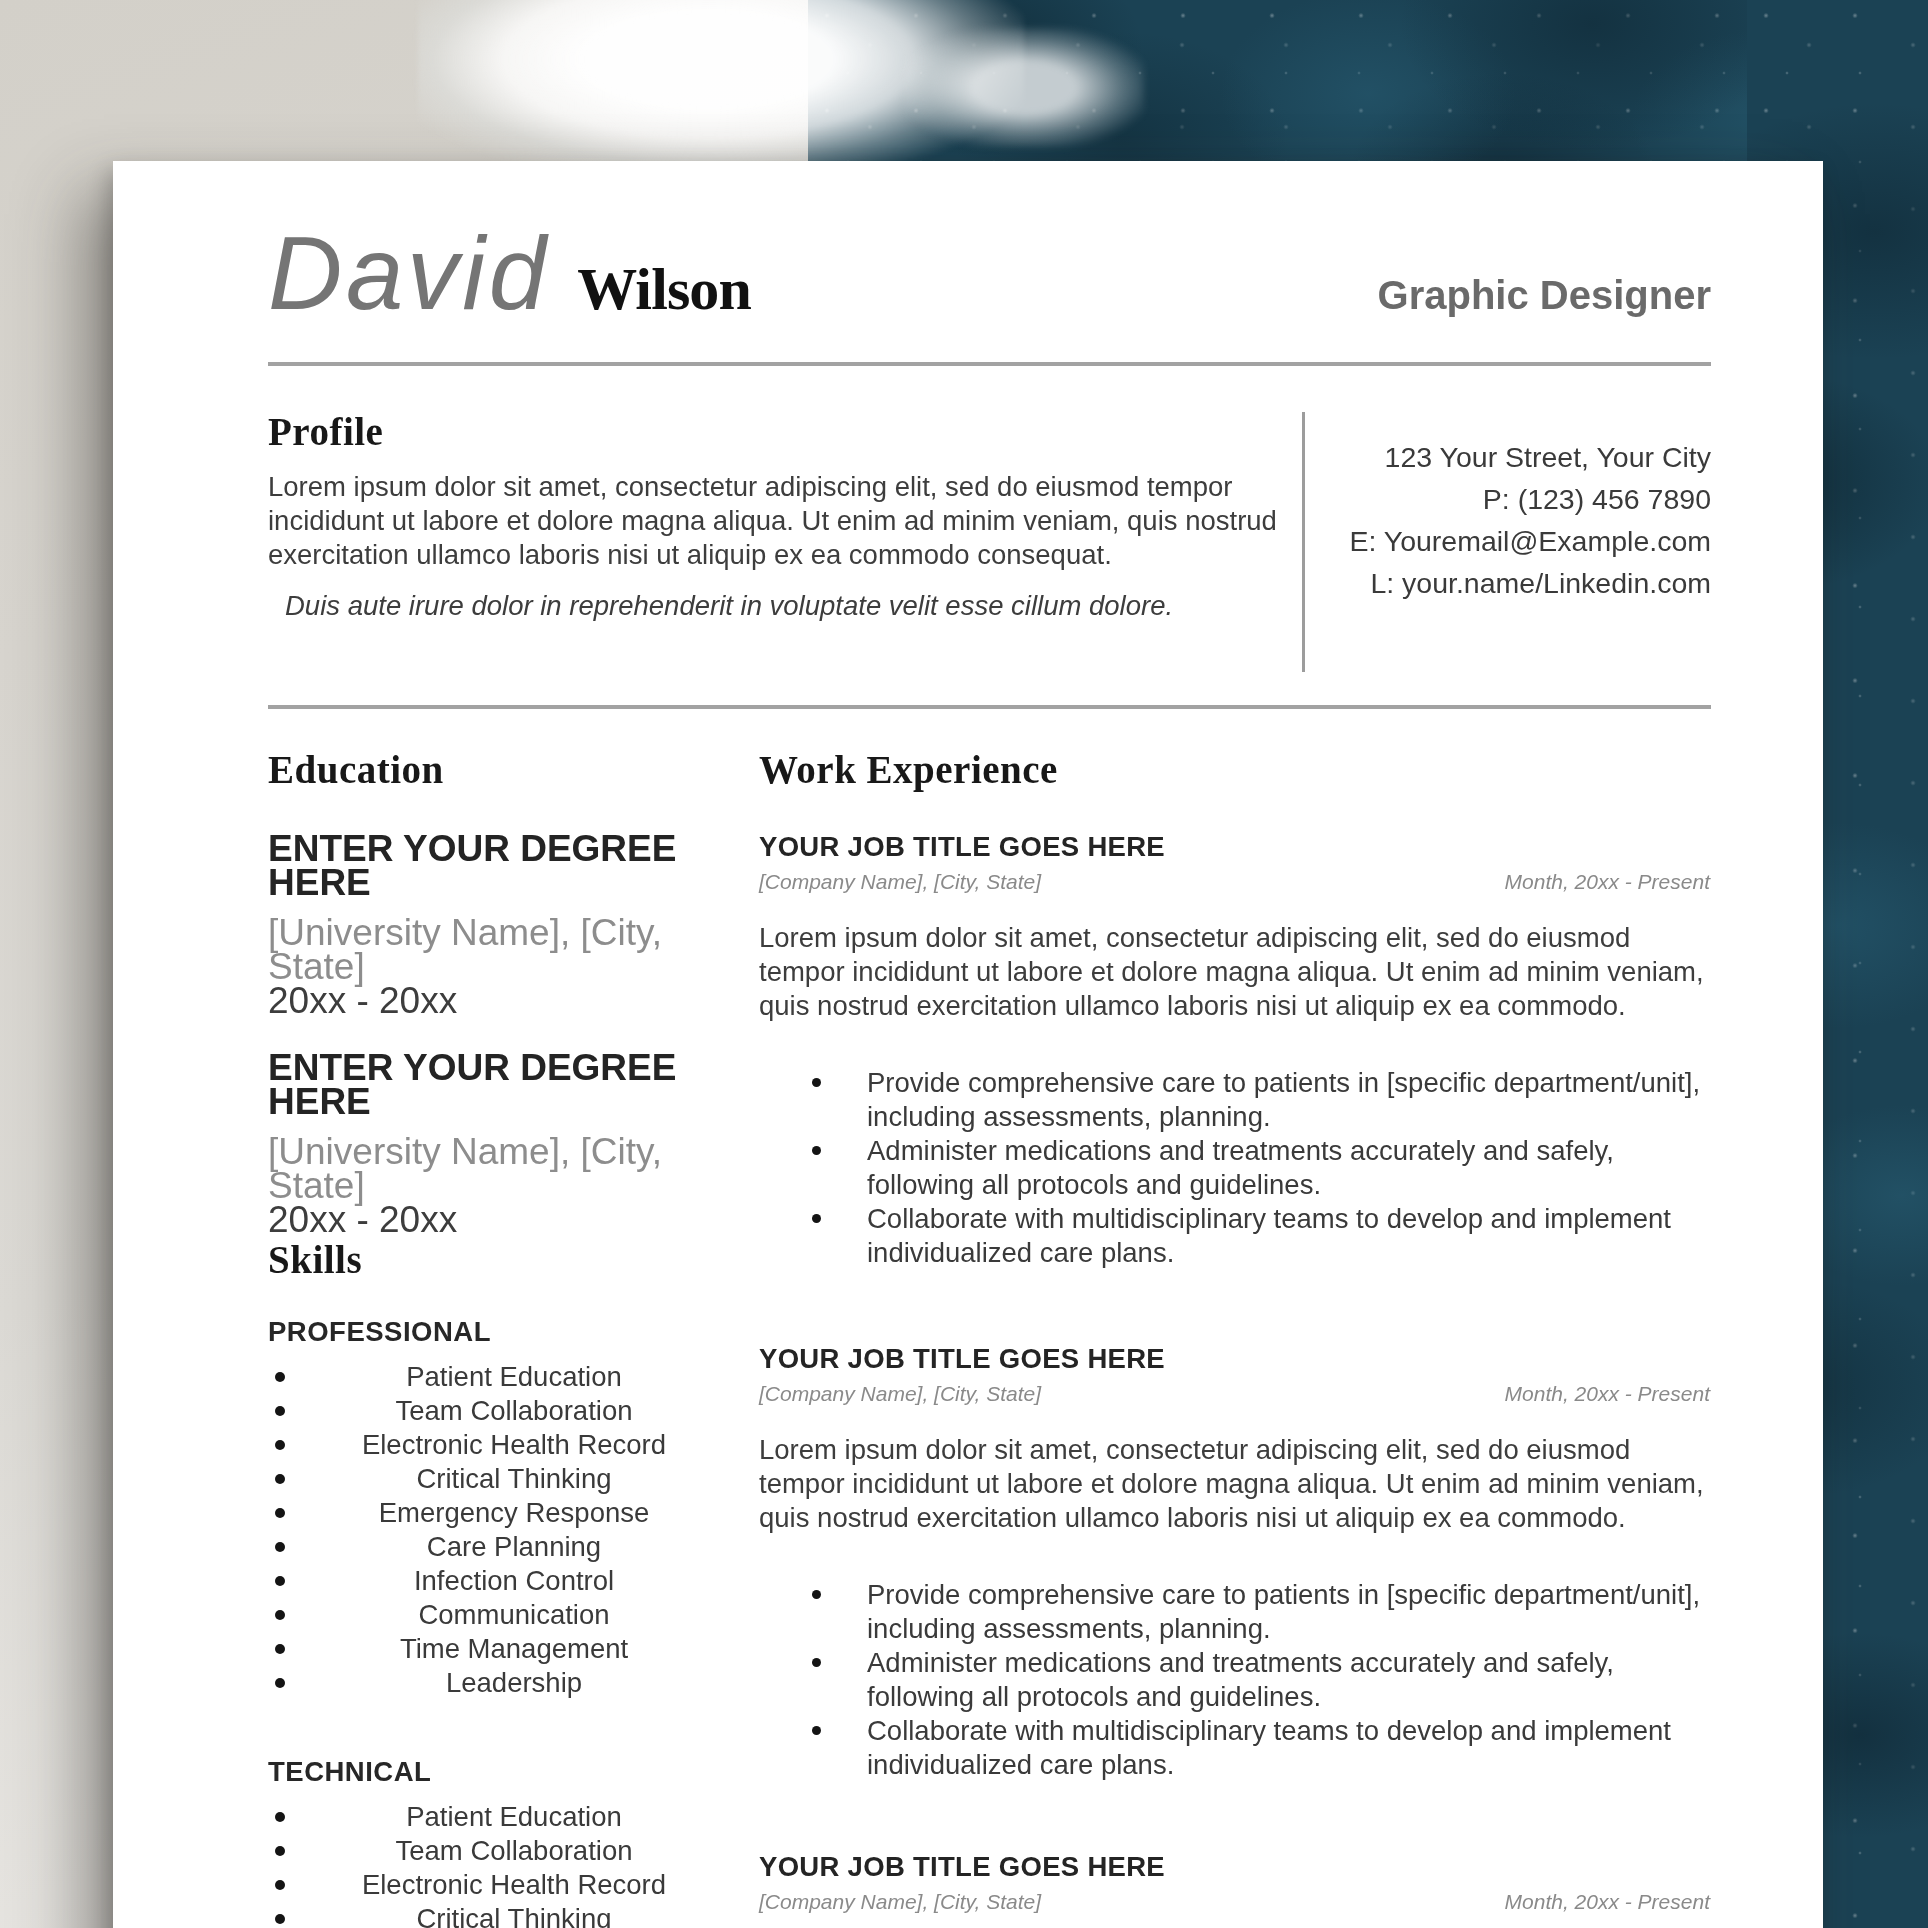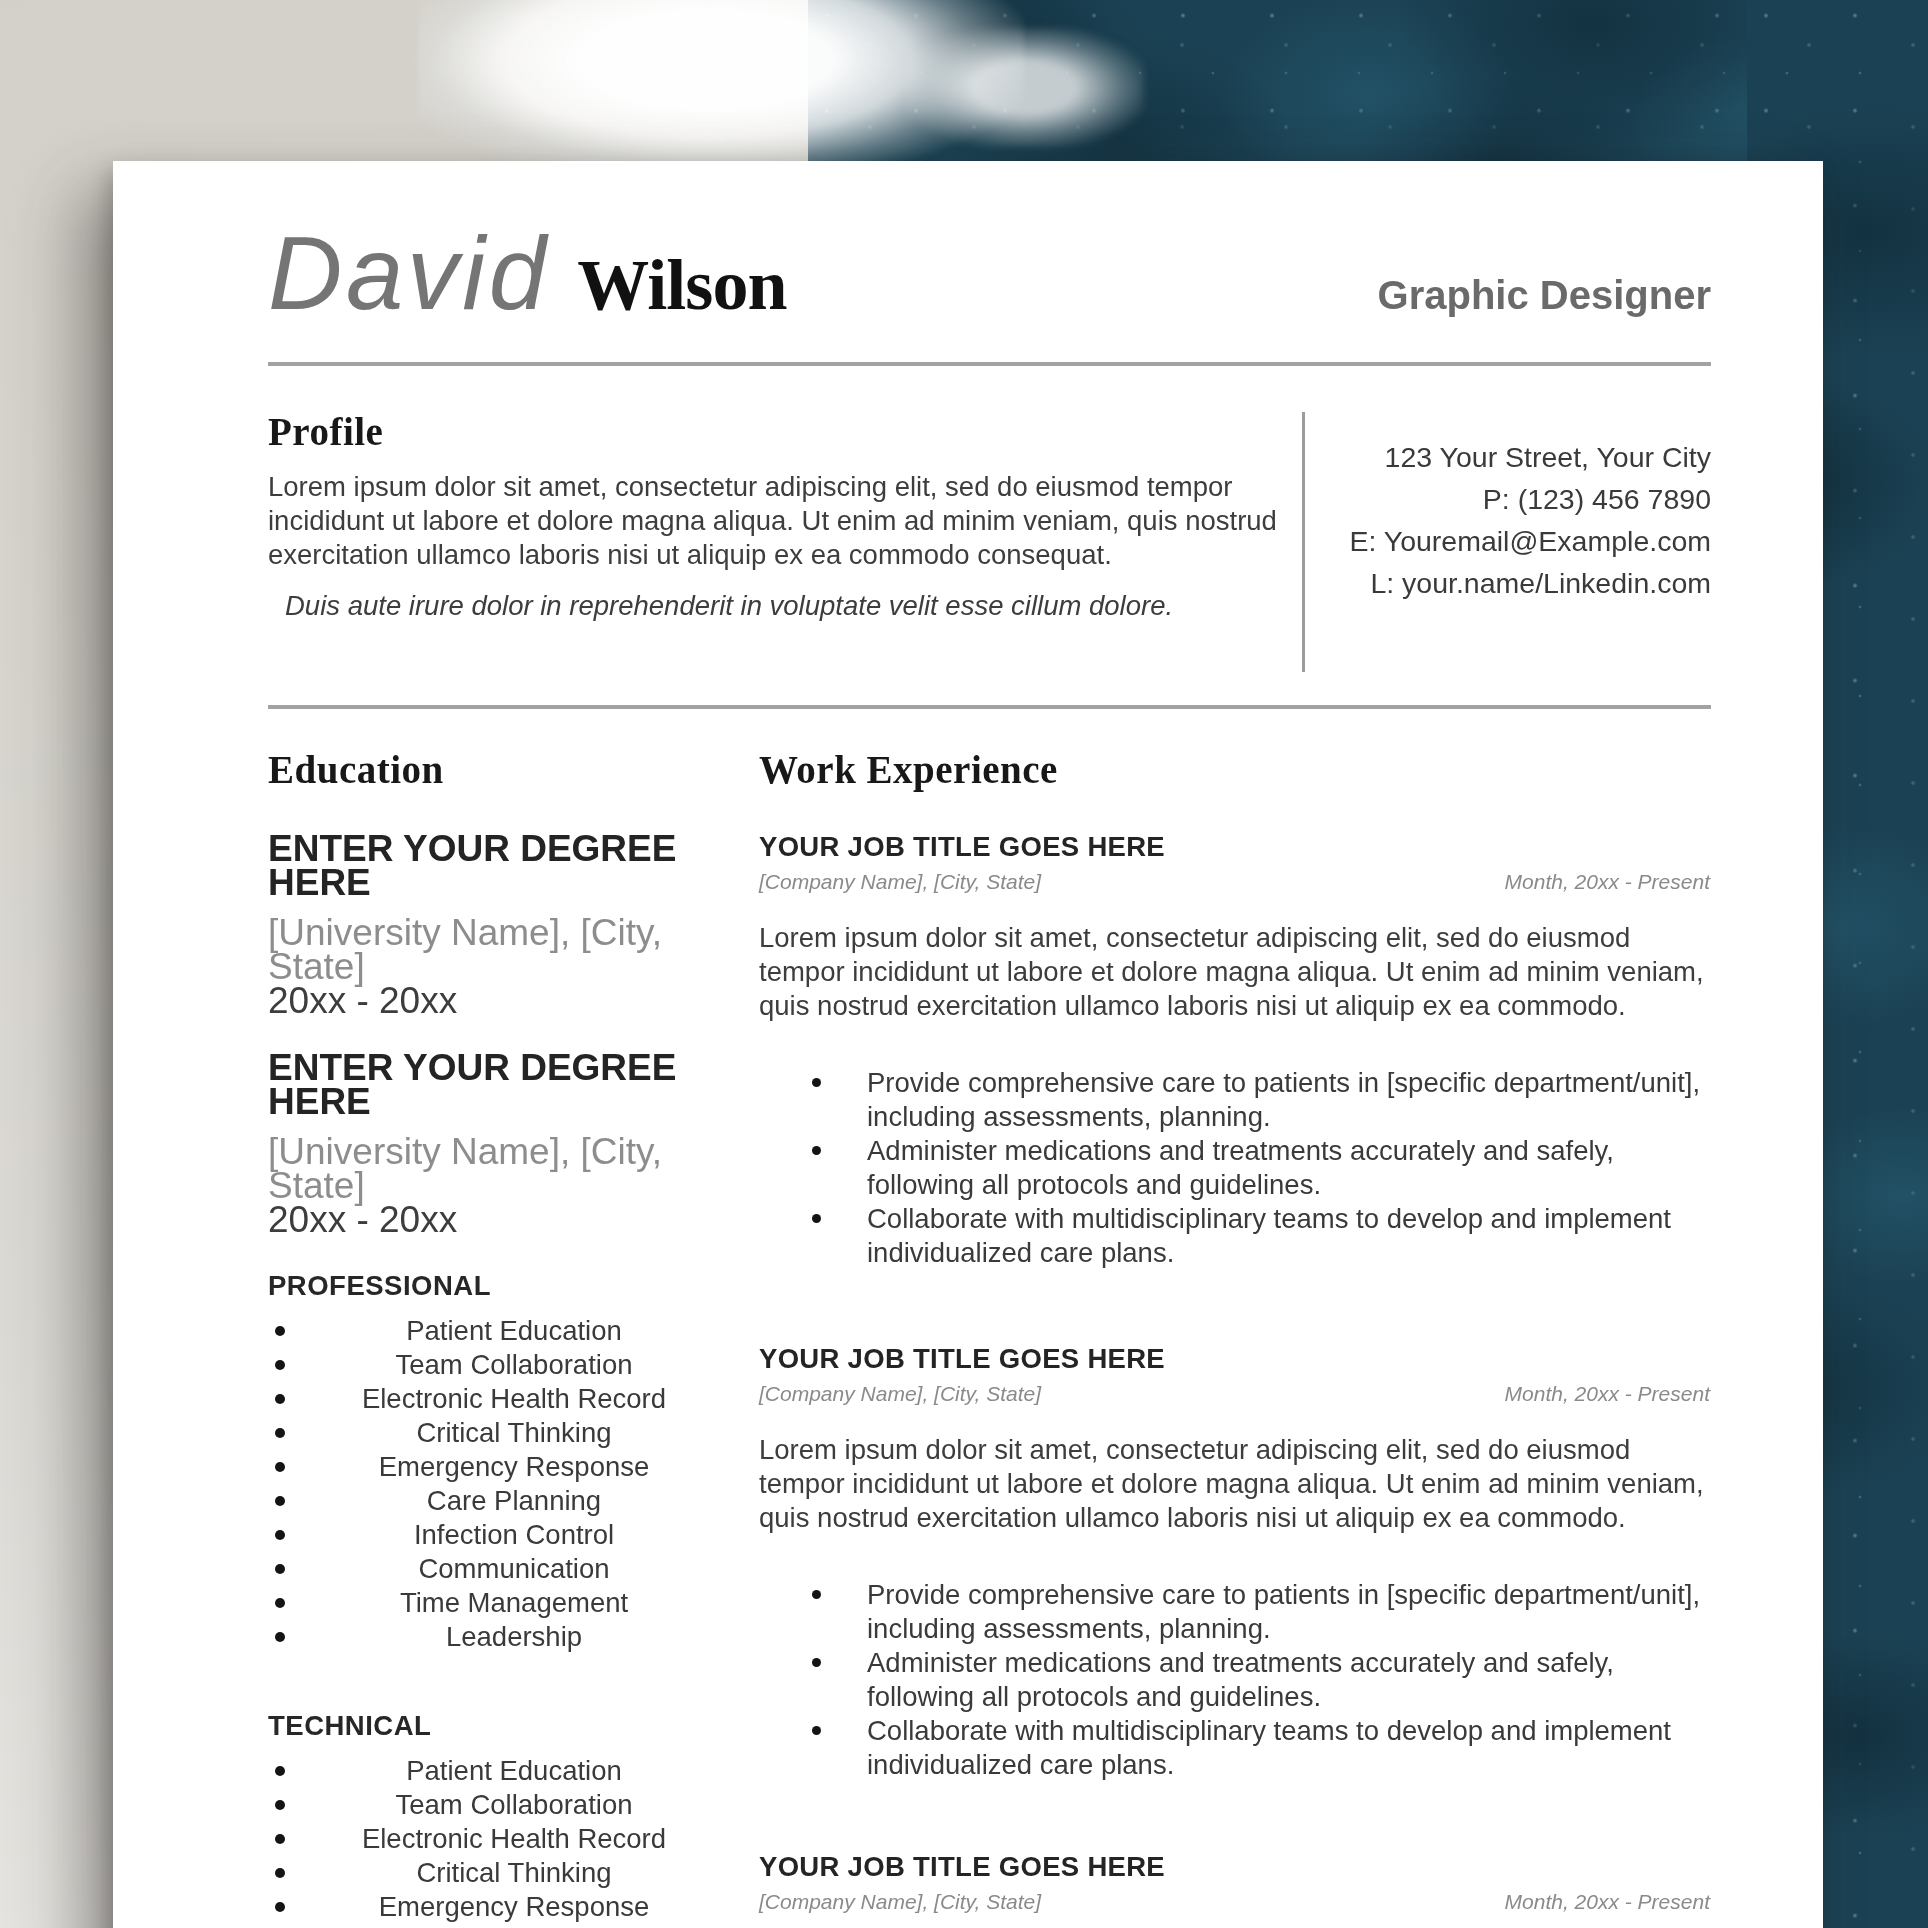--- a/index.html
+++ b/index.html
@@ -42,21 +42,21 @@
     box-shadow:-31px 31px 64px rgba(45,42,38,.45), -5.5px 9.2px 20px rgba(0,0,0,.22);
   }
   
   .name-row{position:absolute;left:155px;top:61px;width:1443px;display:flex;align-items:baseline;}
   .name-first{
     font-family:Liberation Sans, sans-serif;font-style:italic;font-weight:400;
     font-size:103px;color:var(--script,#757575);letter-spacing:3.7px;line-height:1;
   }
   .name-last{
     font-family:"Liberation Serif",serif;font-weight:700;color:#111;
-    font-size:72px;line-height:1;margin-left:27.5px;letter-spacing:-0.9px;
+    font-size:60px;line-height:1;margin-left:27.5px;letter-spacing:-0.9px;
   }
   .job-title{margin-left:auto;font-size:40px;color:#6a6a6a;font-weight:bold;}
   .rule{position:absolute;left:155px;width:1443px;height:3.7px;background:var(--rule,#a2a2a2);}
   .rule-1{top:201px;}
   .rule-2{top:544px;height:3.7px;}
   
   .profile{position:absolute;left:155px;top:250px;width:1015px;}
   h2.sec{
     font-family:"Liberation Serif",serif;font-weight:700;color:#181818;
     font-size:39px;line-height:42px;margin:0;letter-spacing:0.5px;
@@ -135,20 +135,21 @@
       <div class="degree">ENTER YOUR DEGREE HERE</div>
       <div class="school">[University Name], [City, State]</div>
       <div class="years">20xx - 20xx</div>
     </div>
     <div class="edu-entry">
       <div class="degree">ENTER YOUR DEGREE HERE</div>
       <div class="school">[University Name], [City, State]</div>
       <div class="years">20xx - 20xx</div>
     </div>
 
+    <h2 class="sec col-head skills-head">Skills</h2>
 
     <div class="skill-label">PROFESSIONAL</div>
     <ul class="skill-list">
       <li>Patient Education</li>
       <li>Team Collaboration</li>
       <li>Electronic Health Record</li>
       <li>Critical Thinking</li>
       <li>Emergency Response</li>
       <li>Care Planning</li>
       <li>Infection Control</li>

